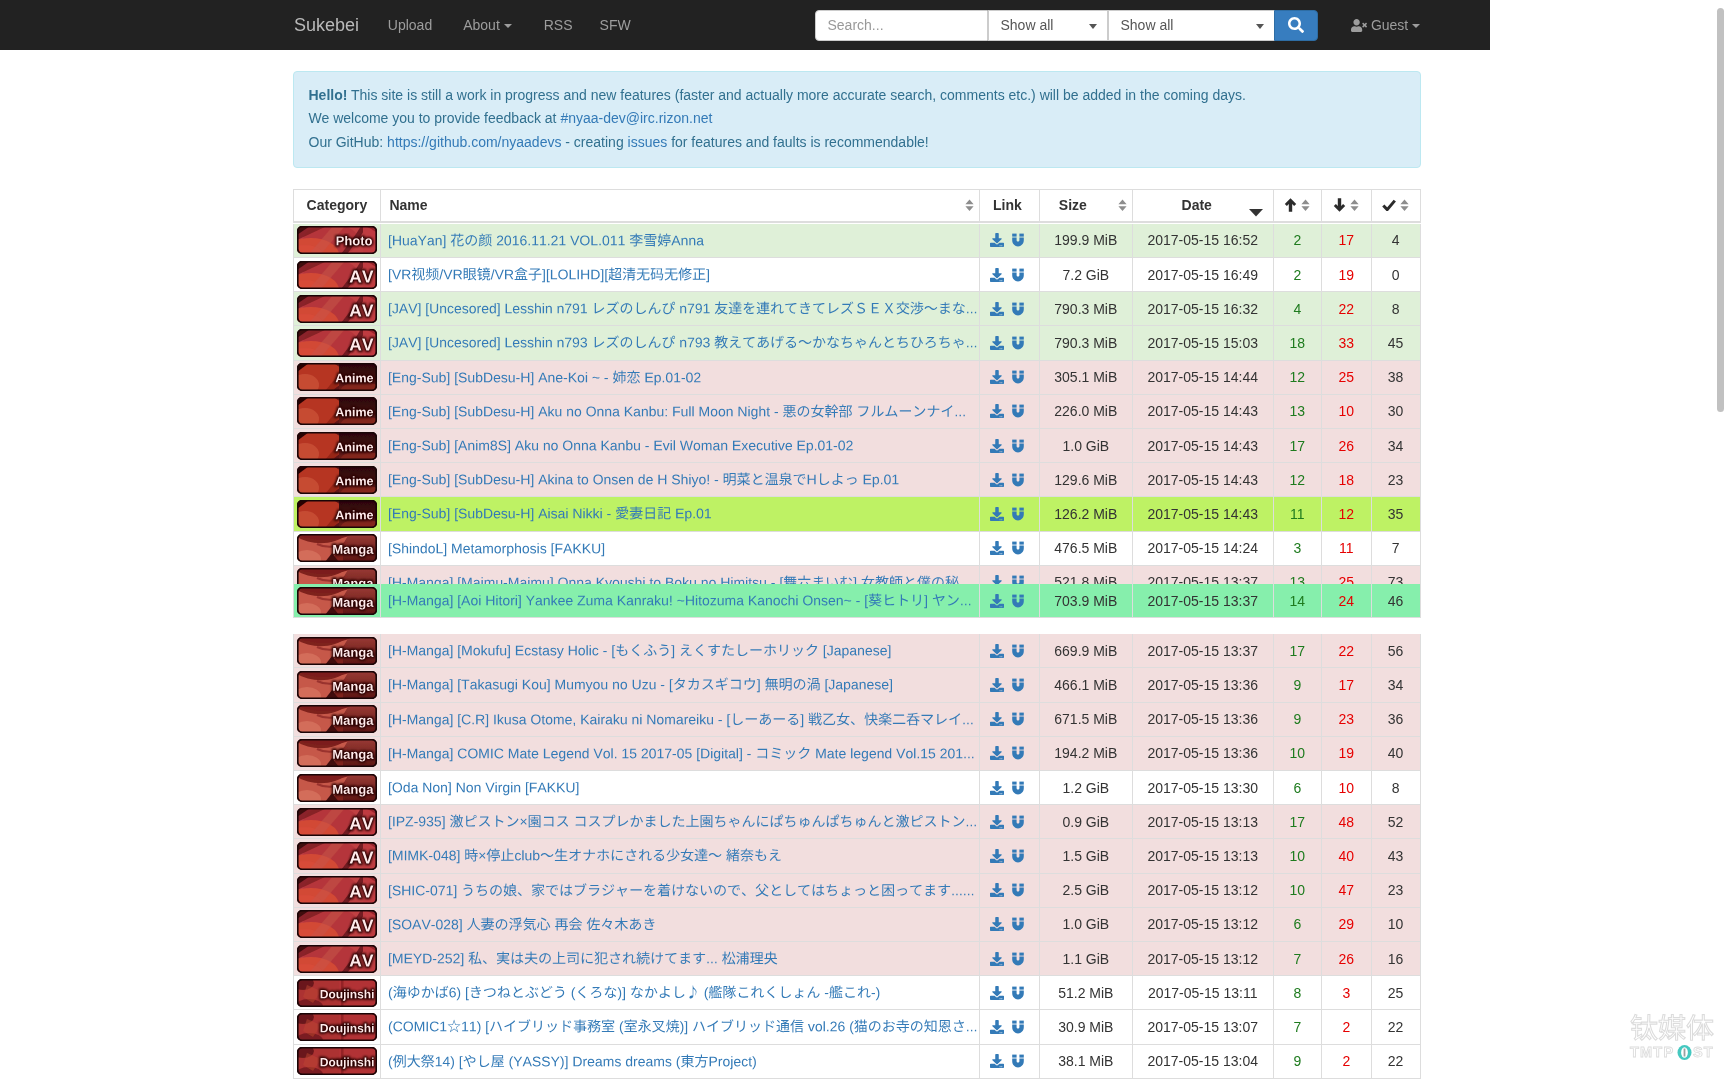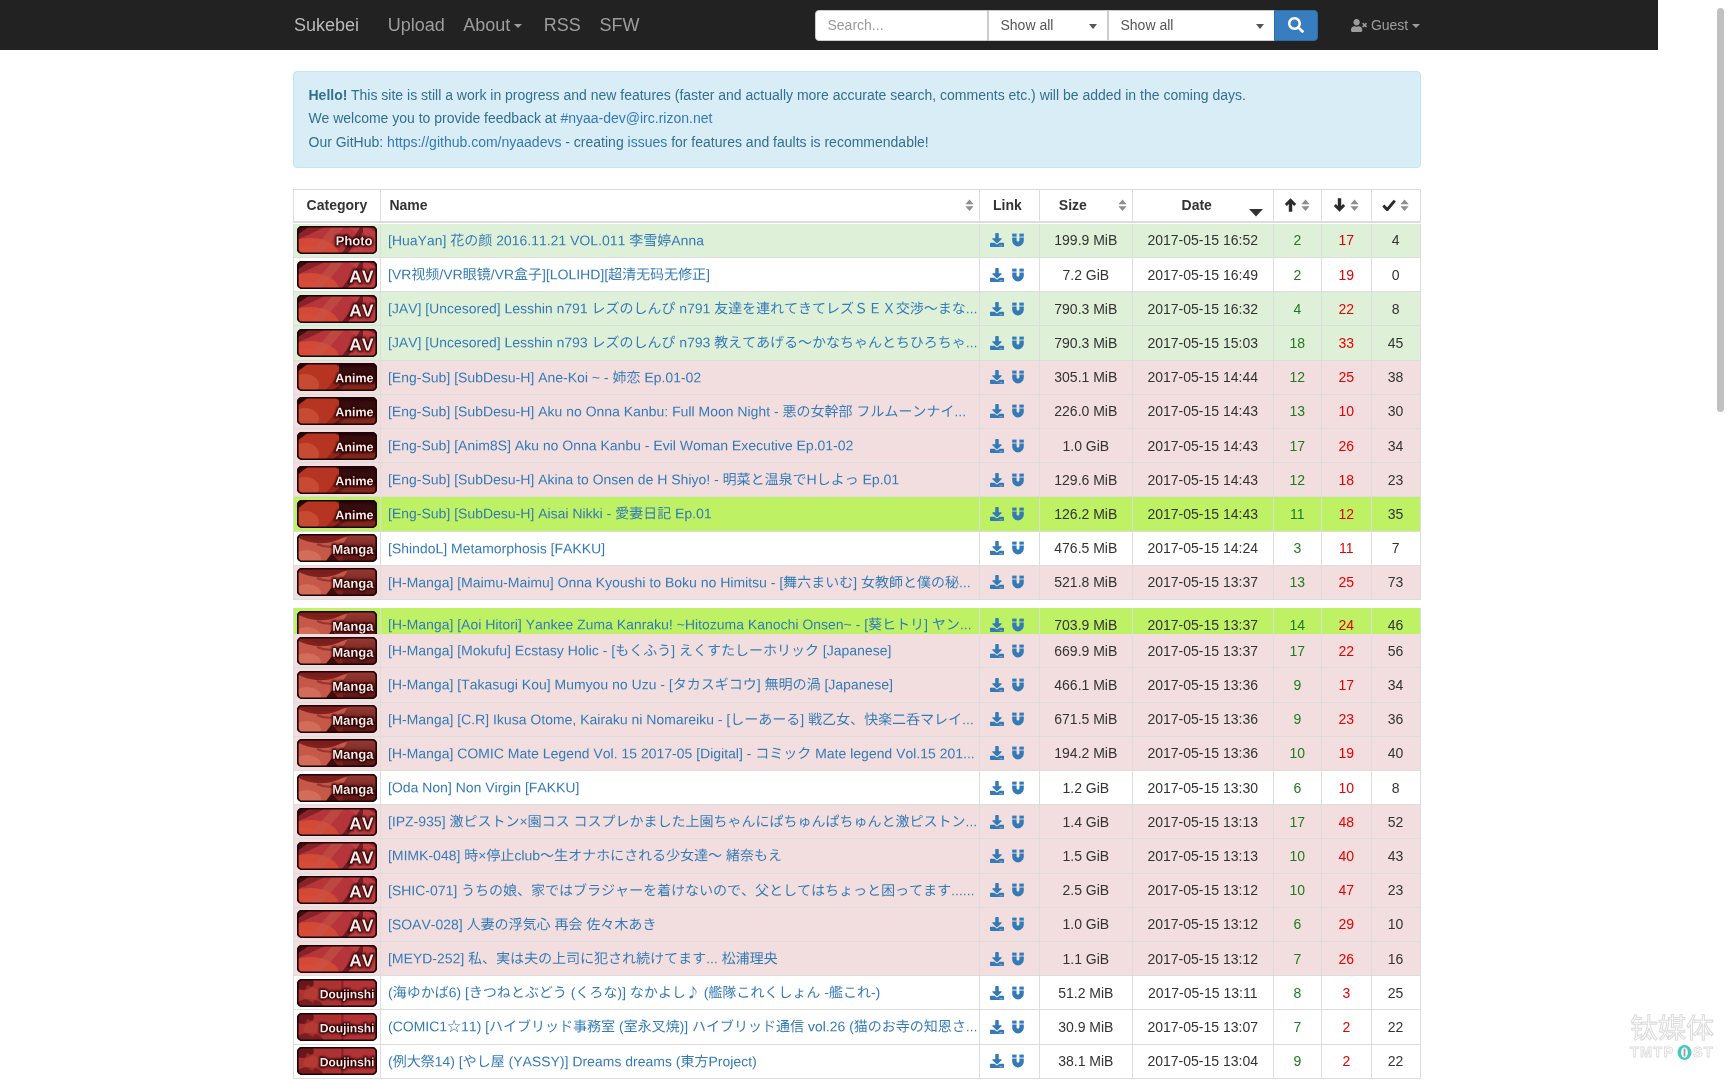--- a/index.html
+++ b/index.html
@@ -1,18 +1,18 @@
 <!DOCTYPE html>
 <html><head><meta charset="utf-8"><title>Sukebei</title><style>
 * { margin:0; padding:0; box-sizing:content-box; }
 html,body { width:1728px; height:1080px; overflow:hidden; background:#fff;
   font-family:"Liberation Sans",sans-serif; font-size:14px; color:#333; }
-#nav { position:absolute; left:0; top:0; width:1658px; height:50px; background:#222; }
+#nav { position:absolute; left:0; top:0; width:1490px; height:50px; background:#222; }
 #nav .brand { position:absolute; left:294px; top:0; line-height:50px; font-size:18px; color:#b9b9b9; }
-#nav .nl { position:absolute; top:0; line-height:50px; font-size:18px; color:#9d9d9d; }
+#nav .nl { position:absolute; top:0; line-height:50px; font-size:14px; color:#9d9d9d; }
 .caret { display:inline-block; width:0; height:0; border-left:4px solid transparent; border-right:4px solid transparent; border-top:4px dashed #9d9d9d; vertical-align:middle; margin-left:4px; }
 #srch { position:absolute; left:814.5px; top:9.5px; width:173.5px; height:31px; background:#fff; border:1px solid #ccc; border-radius:4px 0 0 4px; box-sizing:border-box; color:#999; line-height:29px; padding-left:12px; }
 .sel { position:absolute; top:9.5px; height:31px; background:#fff; border:1px solid #ccc; box-sizing:border-box; line-height:29px; color:#555; padding-left:12px; }
 .sel .sc { position:absolute; right:10px; top:13px; width:0; height:0; border-left:4px solid transparent; border-right:4px solid transparent; border-top:5px solid #555; }
 #btn { position:absolute; left:1273.5px; top:9.5px; width:44.5px; height:31px; background:#377dbf; border:1px solid #2e6da4; border-radius:0 4px 4px 0; box-sizing:border-box; display:flex; align-items:center; justify-content:center; }
 #guest { position:absolute; left:1351px; top:0; line-height:50px; color:#9d9d9d; }
 #guest svg { vertical-align:-2px; }
 #alert { position:absolute; left:292.5px; top:70.5px; width:1128px; height:97px; box-sizing:border-box; background:#d9edf7; border:1px solid #bce8f1; border-radius:4px; color:#31708f; padding:12px 15px; line-height:23.7px; }
 #alert a { color:#337ab7; text-decoration:none; }
 #hdr { position:absolute; left:292.5px; top:188.5px; width:1128px; height:34.5px; box-sizing:border-box; border-top:1px solid #ddd; border-bottom:2px solid #ddd; display:flex; font-weight:bold; }
@@ -1408,21 +1408,21 @@
 <div class="c c3">521.8 MiB</div>
 <div class="c c4">2017-05-15 13:37</div>
 <div class="c c5">
       <span class="grn">13</span>
     </div>
 <div class="c c6">
       <span class="red">25</span>
     </div>
 <div class="c c7">73</div>
 </div>
-<div class="row" style="top:608px;background:#bef264">
+<div class="row" style="top:584px;background:#86efac">
 <div class="c c0">
       <svg class="th" width="80" height="28">
         <use href="#t-manga"></use>
       </svg>
     </div>
 <div class="c c1">
       <svg class="nm" width="584.6" height="19" viewBox="0 0 584.6 19">
         <g fill="#337ab7" transform="translate(0,14.3)">
           <use href="#g0" x="0.0"></use>
           <use href="#g1" x="3.9"></use>
@@ -2038,21 +2038,21 @@
       </svg>
       <span class="gap"></span>
       <svg class="ic" width="14" height="14" viewBox="0 0 14 14">
         <g fill="#337ab7">
           <path d="M1.2.6h4.4v3H1.2z"></path>
           <path d="M8.4.6h4.4v3H8.4z"></path>
           <path d="M1.2 4.5h4.4v2.4c0 .9.6 1.6 1.4 1.6s1.4-.7 1.4-1.6V4.5h4.4v2.8c0 3.5-2.6 6.1-5.8 6.1S1.2 10.8 1.2 7.3z"></path>
         </g>
       </svg>
     </div>
-<div class="c c3">1.4 GiB</div>
+<div class="c c3">0.9 GiB</div>
 <div class="c c4">2017-05-15 13:13</div>
 <div class="c c5">
       <span class="grn">17</span>
     </div>
 <div class="c c6">
       <span class="red">48</span>
     </div>
 <div class="c c7">52</div>
 </div>
 <div class="row" style="top:839.4px;background:#f2dede">

